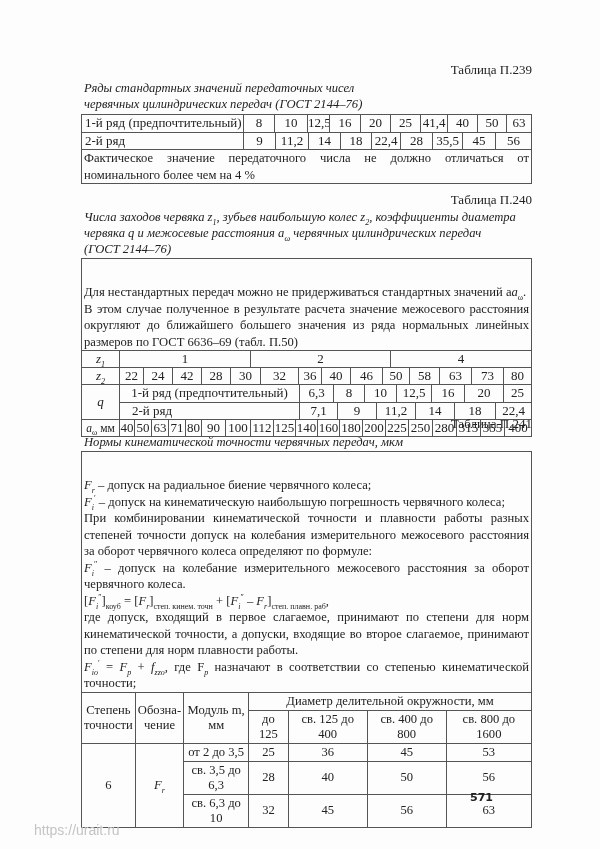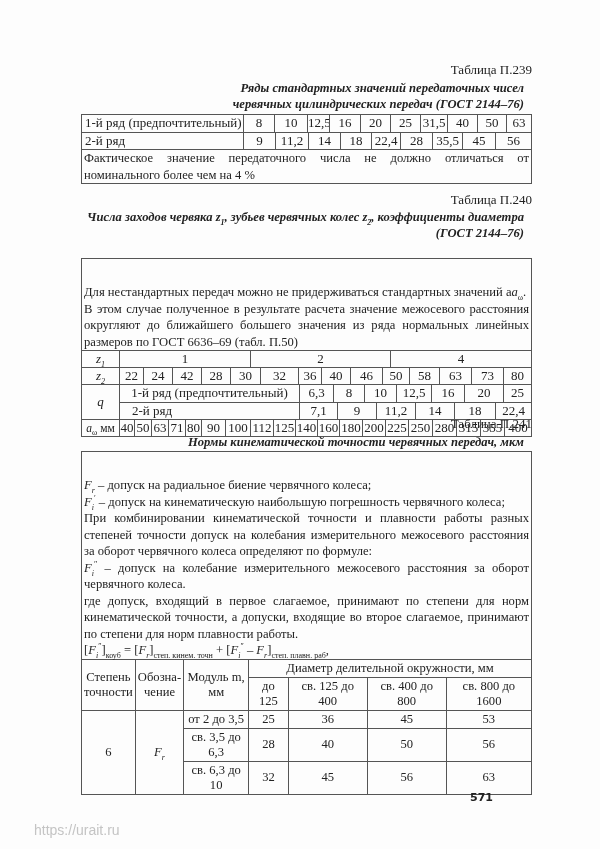--- a/index.html
+++ b/index.html
@@ -2,21 +2,21 @@
 <html><head>
 <meta charset="utf-8">
 <style>
   html, body { margin: 0; padding: 0; }
   body {
     width: 600px; height: 849px; background: #fdfdfd; position: relative;
     font-family: "Liberation Serif", "DejaVu Serif", serif; color: #222; overflow: hidden;
   }
   .abs { position: absolute; }
   .tbl-label { right: 68px; font-size: 13px; text-align: right; }
-  .caption { left: 64px; width: 460px; text-align: right; font-style: italic; font-size: 12.6px; line-height: 16px; font-weight: bold; }
+  .caption { left: 84px; width: 460px; text-align: left; font-style: italic; font-size: 12.6px; line-height: 16px; }
   .frame { left: 81px; width: 451px; border: 1px solid #555; box-sizing: border-box; }
   .row { display: flex; border-top: 1px solid #555; height: 17px; box-sizing: border-box; }
   .row:first-child { border-top: none; }
   .cell { border-left: 1px solid #555; box-sizing: border-box; text-align: center; font-size: 13px; line-height: 16px; white-space: nowrap; overflow: hidden; }
   .cell:first-child { border-left: none; }
   .cell.left { text-align: left; padding-left: 3px; }
   .note { font-size: 12.6px; line-height: 16.5px; padding: 0 2px; text-align: justify; border-top: 1px solid #555; }
   .note:first-child { border-top: none; margin-top: 25px; }
   .i { font-style: italic; }
   sub, sup { font-size: 8px; line-height: 0; }
@@ -35,21 +35,21 @@
 </div>
 <div class="abs frame" style="top:114px;">
   <div class="row">
     <div class="cell left" style="width:161px">1-й ряд (предпочтительный)</div>
     <div class="cell" style="width:31px">8</div>
     <div class="cell" style="width:33px">10</div>
     <div class="cell" style="width:22px">12,5</div>
     <div class="cell" style="width:31px">16</div>
     <div class="cell" style="width:30px">20</div>
     <div class="cell" style="width:30px">25</div>
-    <div class="cell" style="width:27px">31,5</div>
+    <div class="cell" style="width:27px">41,4</div>
     <div class="cell" style="width:30px">40</div>
     <div class="cell" style="width:29px">50</div>
     <div class="cell" style="flex:1">63</div>
   </div>
   <div class="row">
     <div class="cell left" style="width:161px">2-й ряд</div>
     <div class="cell" style="width:32px">9</div>
     <div class="cell" style="width:33px">11,2</div>
     <div class="cell" style="width:32px">14</div>
     <div class="cell" style="width:31px">18</div>
@@ -57,21 +57,22 @@
     <div class="cell" style="width:32px">28</div>
     <div class="cell" style="width:30px">35,5</div>
     <div class="cell" style="width:33px">45</div>
     <div class="cell" style="flex:1">56</div>
   </div>
   <div class="note">Фактическое значение передаточного числа не должно отличаться от номинального более чем на 4 %</div>
 </div>
 
 <div class="abs tbl-label" style="top:192px;text-align:center;">Таблица П.240</div>
 <div class="abs caption" style="top:209px;">
-  <div><span>Числа заходов червяка z</span><sub>1</sub><span>, зубьев червячных колес z</span><sub>2</sub><span>, коэффициенты диаметра</span></div>
+  <div><span>Числа заходов червяка z</span><sub>1</sub><span>, зубьев наибольшую колес z</span><sub>2</sub><span>, коэффициенты диаметра</span></div>
+  <div><span>червяка q и межосевые расстояния a</span><sub>ω</sub><span> червячных цилиндрических передач</span></div>
   <div>(ГОСТ 2144–76)</div>
 </div>
 <div class="abs frame" style="top:258px;">
   <div class="note">
     <span>Для нестандартных передач можно не придерживаться стандартных значений a</span><span class="i">a</span><sub>ω</sub>.<br>
     <span>В этом случае полученное в результате расчета значение межосевого расстояния округляют до ближайшего большего значения из ряда нормальных линейных размеров по ГОСТ 6636–69 (табл. П.50)</span>
   </div>
 
   <div class="row">
     <div class="cell i" style="width:37px"><span>z</span><sub>1</sub></div>
@@ -148,22 +149,23 @@
 </div>
 
 <div class="abs tbl-label" style="top:416px;">Таблица П.241</div>
 <div class="abs caption" style="top:434px;">Нормы кинематической точности червячных передач, мкм</div>
 <div class="abs frame t241" style="top:451px;">
   <div class="note">
     <div><span class="i">F</span><sub class="i">r</sub><span> – допуск на радиальное биение червячного колеса;</span></div>
     <div><span class="i">F</span><sub class="i">i</sub><sup>′</sup><span> – допуск на кинематическую наибольшую погрешность червячного колеса;</span></div>
     <div>При комбинировании кинематической точности и плавности работы разных степеней точности допуск на колебания измерительного межосевого расстояния за оборот червячного колеса определяют по формуле:</div>
     <div><span class="i">F</span><sub class="i">i</sub><sup>″</sup><span> – допуск на колебание измерительного межосевого расстояния за оборот червячного колеса.</span></div>
+    <div>[<span class="i">F</span><sub class="i">i</sub><sup>″</sup>]<sub>коуб</sub> = [<span class="i">F</span><sub class="i">r</sub>]<sub>степ. кинем. точн</sub> + [<span class="i">F</span><sub class="i">i</sub><sup>″</sup> – <span class="i">F</span><sub class="i">r</sub>]<sub>степ. плавн. раб</sub>,</div>
     <div>где допуск, входящий в первое слагаемое, принимают по степени для норм кинематической точности, а допуски, входящие во второе слагаемое, принимают по степени для норм плавности работы.</div>
-    <div>[<span class="i">F</span><sub class="i">i</sub><sup>″</sup>]<sub>коуб</sub> = [<span class="i">F</span><sub class="i">r</sub>]<sub>степ. кинем. точн</sub> + [<span class="i">F</span><sub class="i">i</sub><sup>″</sup> – <span class="i">F</span><sub class="i">r</sub>]<sub>степ. плавн. раб</sub>,</div>
+    <div><span class="i">F</span><sub class="i">iо</sub><sup>′</sup> = <span class="i">F</span><sub class="i">p</sub> + <span class="i">f</span><sub class="i">zzo</sub><span>, где F</span><sub class="i">p</sub><span> назначают в соответствии со степенью кинематической точности;</span></div>
   </div>
   <table>
     <tbody>
         <tr>
       <td rowspan="2" style="width:38px; border-left:none">Степень точности</td>
       <td rowspan="2" style="width:38px">Обозна-чение</td>
       <td rowspan="2" style="width:60px">Модуль m, мм</td>
       <td colspan="4" style="border-right:none">Диаметр делительной окружности, мм</td>
     </tr>
     <tr>

